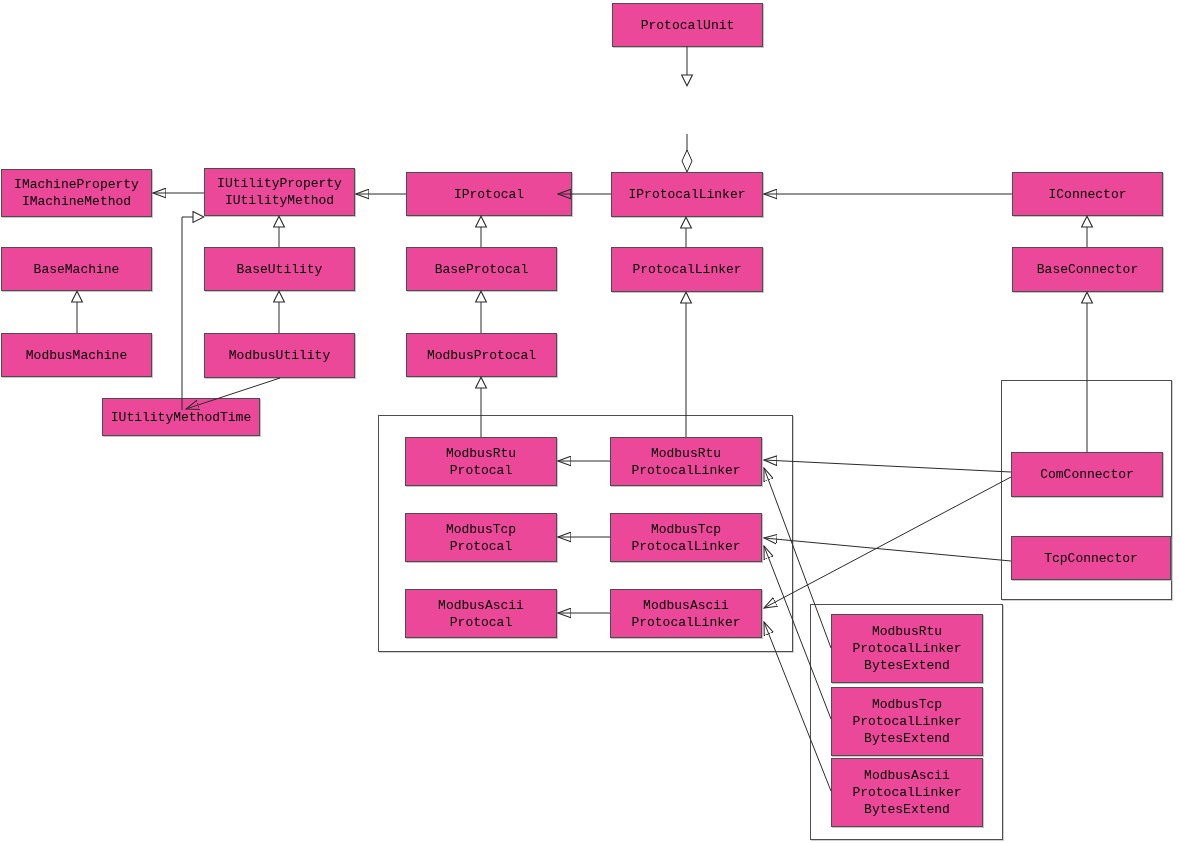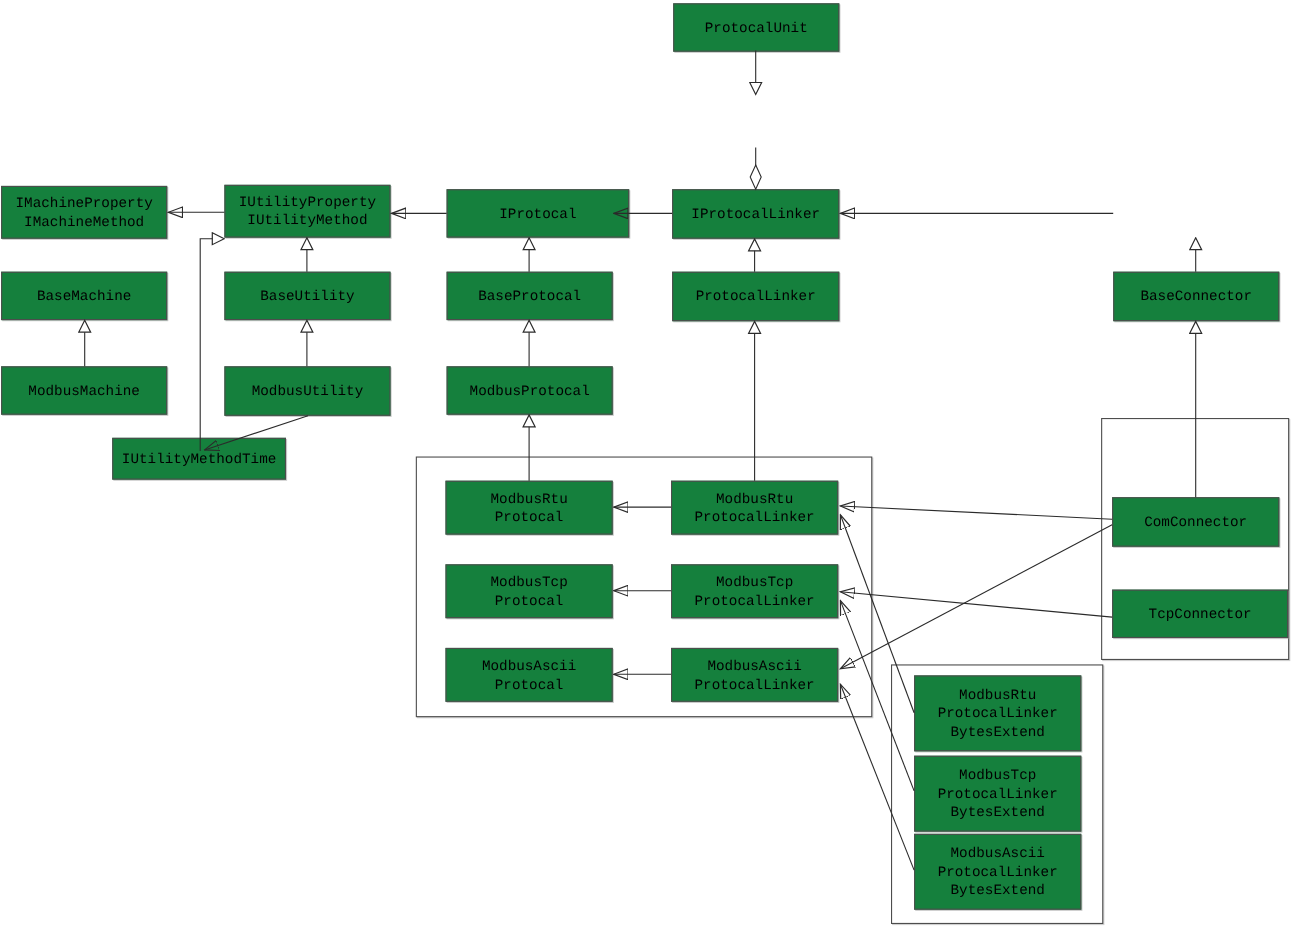--- a/index.html
+++ b/index.html
@@ -6,21 +6,21 @@
   #canvas {
     position:relative;
     width:1180px; height:843px;
     background:#ffffff;
     font-family:"Liberation Mono","DejaVu Sans Mono",monospace;
     overflow:hidden;
   }
   .node {
     position:absolute;
     box-sizing:border-box;
-    background:#15803d;
+    background:#ec4899;
     border:1px solid #4d4d4d;
     box-shadow:1px 1px 0 rgba(150,150,150,.55);
     display:flex; align-items:center; justify-content:center;
     text-align:center;
     white-space:pre-line;
     font-size:13px; line-height:17px;
     color:#000000;
     z-index:2;
   }
   .group {
@@ -58,20 +58,21 @@
   <div class="node" style="left:406px;top:333px;width:151px;height:44px">ModbusProtocal</div>
   <div class="node" style="left:204px;top:168px;width:151px;height:48px">IUtilityProperty
 IUtilityMethod</div>
   <div class="node" style="left:204px;top:247px;width:151px;height:44px">BaseUtility</div>
   <div class="node" style="left:204px;top:333px;width:151px;height:45px">ModbusUtility</div>
   <div class="node" style="left:1px;top:169px;width:151px;height:48px">IMachineProperty
 IMachineMethod</div>
   <div class="node" style="left:1px;top:247px;width:151px;height:44px">BaseMachine</div>
   <div class="node" style="left:1px;top:333px;width:151px;height:44px">ModbusMachine</div>
   <div class="node" style="left:102px;top:398px;width:158px;height:38px">IUtilityMethodTime</div>
+  <div class="node" style="left:1012px;top:172px;width:151px;height:44px">IConnector</div>
   <div class="node" style="left:1012px;top:247px;width:151px;height:45px">BaseConnector</div>
   <div class="node" style="left:1011px;top:452px;width:152px;height:45px">ComConnector</div>
   <div class="node" style="left:1011px;top:536px;width:160px;height:44px">TcpConnector</div>
   <div class="node" style="left:405px;top:437px;width:152px;height:49px">ModbusRtu
 Protocal</div>
   <div class="node" style="left:610px;top:437px;width:152px;height:49px">ModbusRtu
 ProtocalLinker</div>
   <div class="node" style="left:405px;top:513px;width:152px;height:49px">ModbusTcp
 Protocal</div>
   <div class="node" style="left:610px;top:513px;width:152px;height:49px">ModbusTcp

